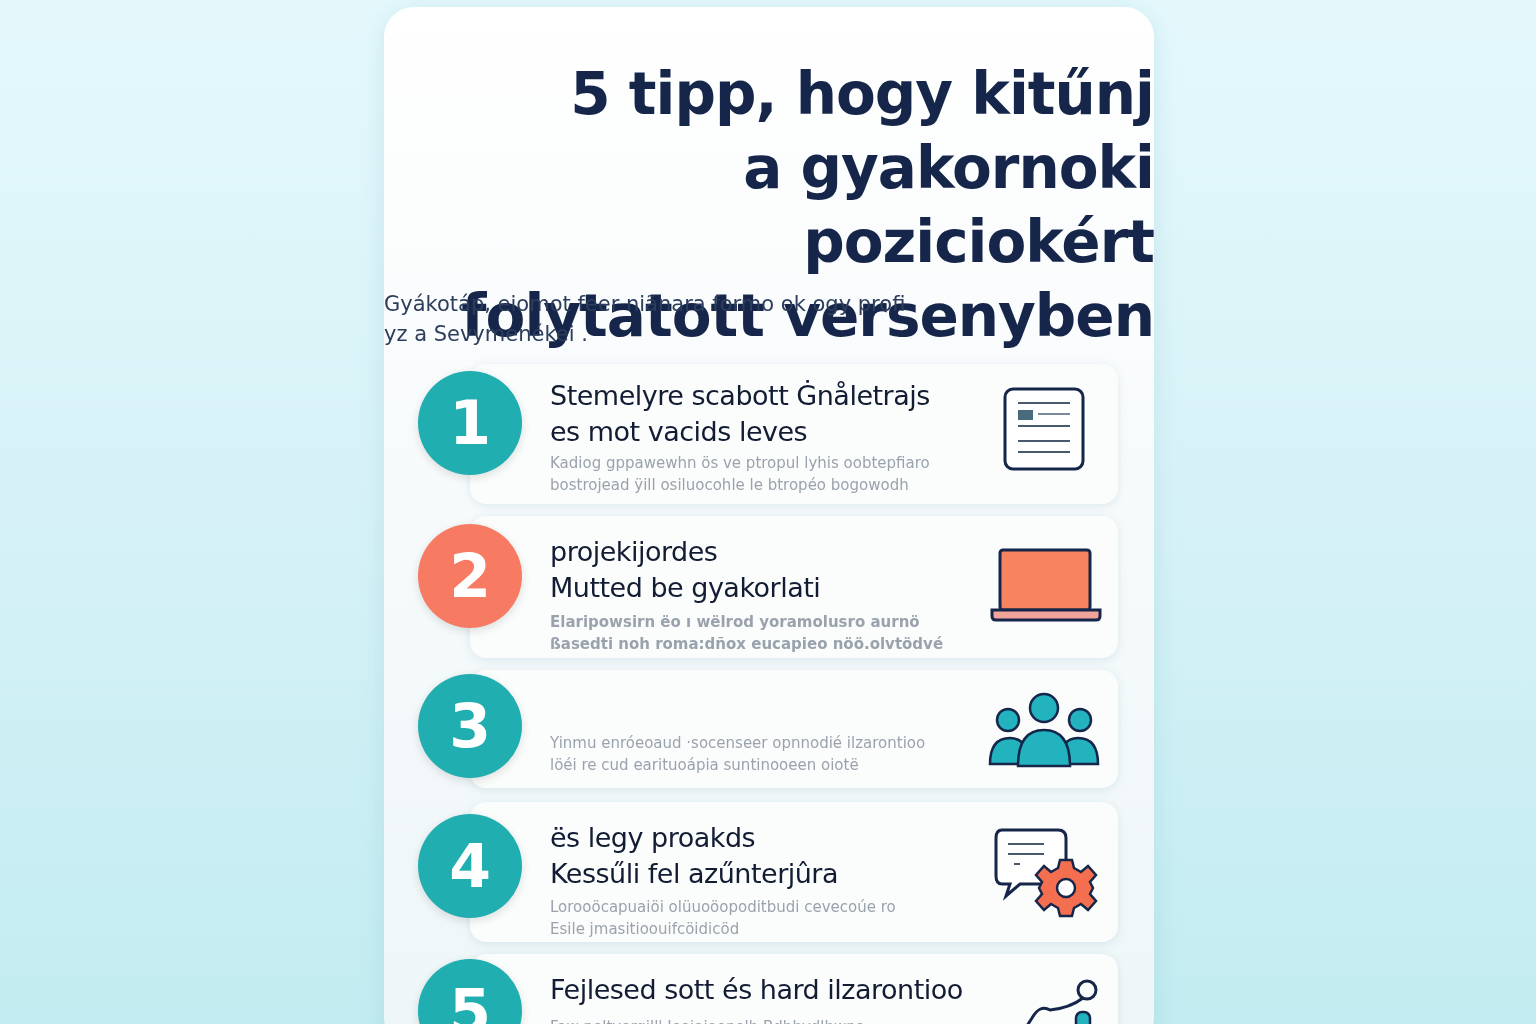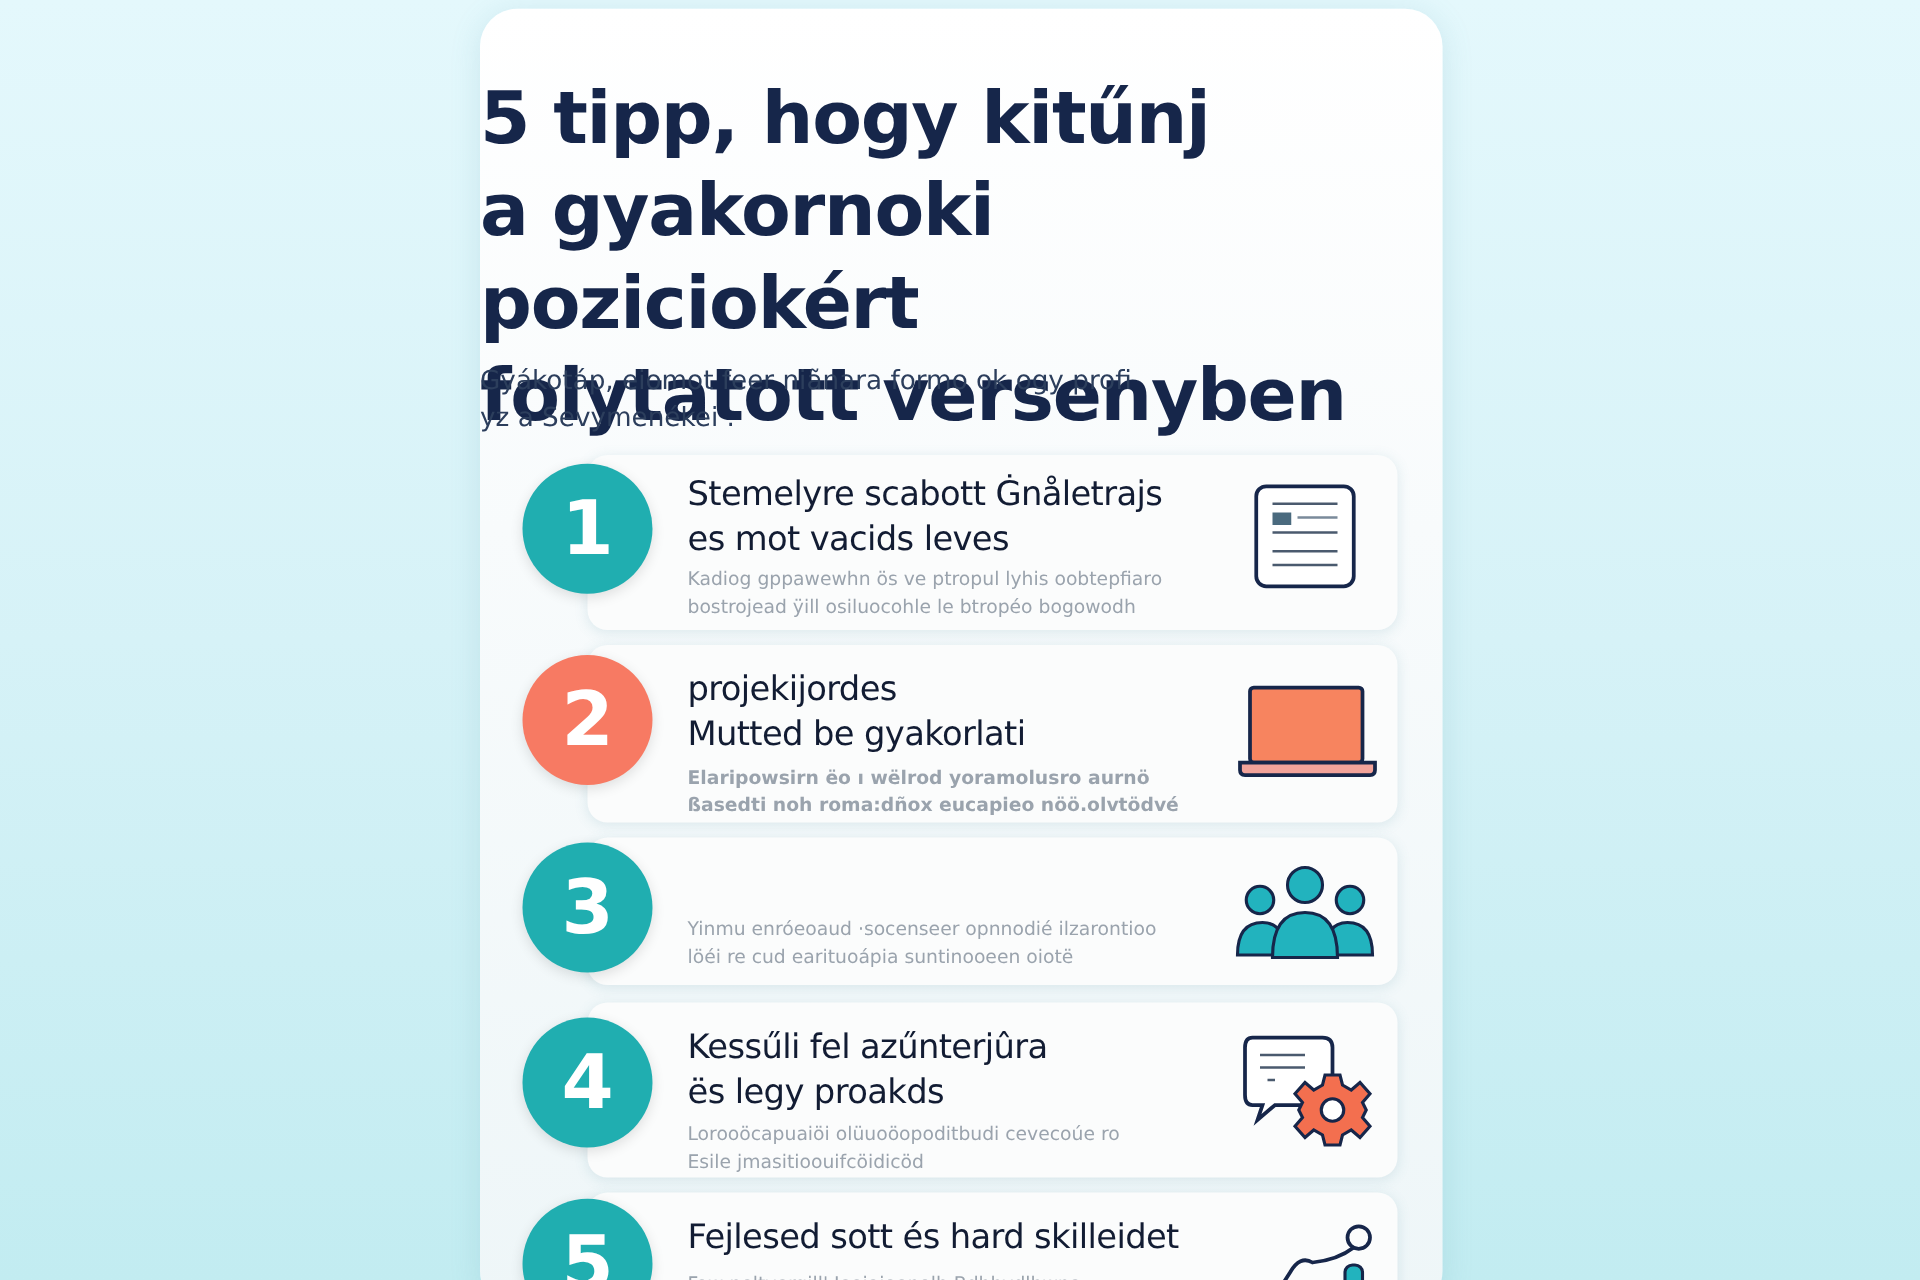--- a/index.html
+++ b/index.html
@@ -12,21 +12,21 @@
   .panel {
     position: absolute;
     left: 384px; top: 7px;
     width: 770px; height: 1040px;
     background: linear-gradient(180deg, #ffffff 0%, #f8fbfc 40%, #eef6f8 100%);
     border-radius: 30px;
     box-shadow: 0 4px 24px rgba(90,160,180,0.18);
   }
   .title {
     position: absolute; left: 0; top: 50px; width: 770px;
-    text-align: left;
+    text-align: right;
     color: #16264a;
     font-size: 58px; font-weight: bold;
     line-height: 74px;
     letter-spacing: -1px;
   }
   .title span { display: block; }
   .subtitle {
     position: absolute; left: 0; top: 282px; width: 770px;
     text-align: left;
     color: #2c3e5c;
@@ -140,22 +140,22 @@
         <path d="M72 74 Q72 48 90 48 Q110 48 110 74 Z" fill="#22b3be" stroke="#16264a" stroke-width="2.5"></path>
         <circle cx="56" cy="18" r="14" fill="#22b3be" stroke="#16264a" stroke-width="2.5"></circle>
         <path d="M30 76 Q30 40 56 40 Q82 40 82 76 Z" fill="#22b3be" stroke="#16264a" stroke-width="2.5"></path>
       </svg>
     </div>
   </div>
 
   <div class="tip" style="top:795px;height:140px;">
     <div class="badge" style="top:12px;background:#20aeb0;">4</div>
     <div class="tip-title" style="top:18px;">
+      <span>ës legy proakds</span>
       <span>Kessűli fel azűnterjûra</span>
-      <span>ës legy proakds</span>
     </div>
     <div class="tip-desc" style="top:94px;">
       <span>Lorooöcapuaiöi olüuoöopoditbudi cevecoúe ro</span>
       <span>Esile jmasitioouifcöidicöd</span>
     </div>
     <div class="tip-icon" style="left:524px;top:24px;">
       <svg width="108" height="96" viewBox="0 0 108 96">
         <path d="M8 4 H64 Q72 4 72 12 V50 Q72 58 64 58 H26 L12 70 L16 58 H8 Q2 58 2 50 V12 Q2 4 8 4 Z" fill="#ffffff" stroke="#16264a" stroke-width="3"></path>
         <line x1="14" y1="18" x2="50" y2="18" stroke="#4a5a6e" stroke-width="2"></line>
         <line x1="14" y1="28" x2="50" y2="28" stroke="#4a5a6e" stroke-width="2"></line>
@@ -164,21 +164,21 @@
           <path d="M-6 -28 H6 L8 -20 L15 -16 L22 -22 L30 -13 L24 -6 L27 0 L24 6 L30 13 L22 22 L15 16 L8 20 L6 28 H-6 L-8 20 L-15 16 L-22 22 L-30 13 L-24 6 L-27 0 L-24 -6 L-30 -13 L-22 -22 L-15 -16 L-8 -20 Z" fill="#f36f4f" stroke="#16264a" stroke-width="2.5"></path>
           <circle cx="0" cy="0" r="9" fill="#ffffff" stroke="#16264a" stroke-width="2.5"></circle>
         </g>
       </svg>
     </div>
   </div>
 
   <div class="tip" style="top:947px;height:120px;">
     <div class="badge" style="top:5px;background:#20aeb0;">5</div>
     <div class="tip-title" style="top:18px;">
-      <span>Fejlesed sott és hard skilleidet</span>
+      <span>Fejlesed sott és hard ilzarontioo</span>
     </div>
     <div class="tip-desc" style="top:62px;">
       <span>Faw peltyergill' Jeoiaioonolb    Bdbhvdlbwna</span>
     </div>
     <div class="tip-icon" style="left:540px;top:20px;">
       <svg width="100" height="80" viewBox="0 0 100 80">
         <circle cx="77" cy="16" r="9" fill="none" stroke="#16264a" stroke-width="3"></circle>
         <path d="M73 24 Q60 34 40 36 Q30 30 22 44 L8 66" fill="none" stroke="#16264a" stroke-width="3"></path>
         <rect x="66" y="38" width="14" height="40" rx="6" fill="#22b3be" stroke="#16264a" stroke-width="2.5"></rect>
         <rect x="30" y="56" width="14" height="24" rx="6" fill="#22b3be" stroke="#16264a" stroke-width="2.5"></rect>

